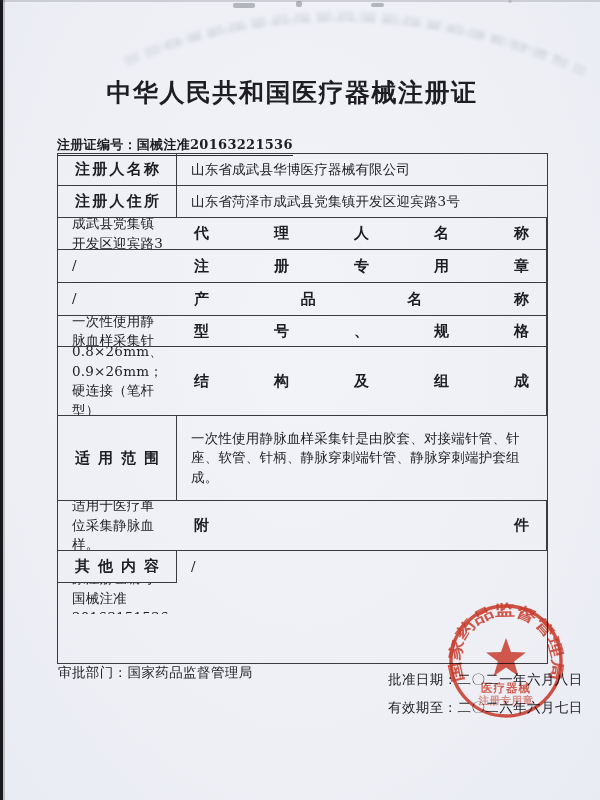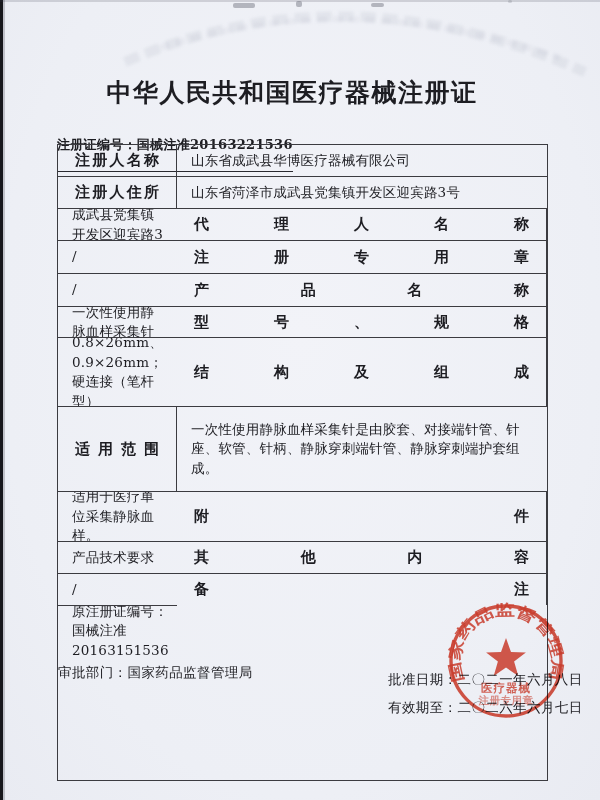--- a/index.html
+++ b/index.html
@@ -14,23 +14,23 @@
   
   .scan-edge-left{position:absolute;left:0;top:0;width:3px;height:800px;background:#17171c;}
   .scan-edge-left2{position:absolute;left:3px;top:0;width:2px;height:800px;background:rgba(60,60,70,.25);}
   .scan-edge-top{position:absolute;left:0;top:0;width:600px;height:2px;background:rgba(60,60,75,.18);}
   .speck{position:absolute;background:rgba(70,72,85,.35);border-radius:2px;}
   .bleed{position:absolute;left:0;top:0;filter:blur(1.6px);}
   
   .title{position:absolute;left:0;top:76px;width:584px;text-align:center;
     font-size:25px;font-weight:bold;letter-spacing:1.5px;}
   .certline{position:absolute;left:57px;top:136px;font-size:13px;font-weight:bold;
-    border-bottom:1px solid #2a2a30;padding-bottom:17px;letter-spacing:.3px;}
+    border-bottom:1px solid #2a2a30;padding-bottom:1px;letter-spacing:.3px;}
   
-  .regtable{position:absolute;left:57px;top:144px;width:491px;height:637px;
+  .regtable{position:absolute;left:57px;top:153px;width:491px;height:511px;
     box-sizing:border-box;border:1.5px solid #3b3b40;
     display:grid;grid-template-columns:119px 1fr;
     grid-template-rows:31px 32px 32px 33px 33px 31px 69px 85px 50px 32px 32px 51px;}
   .cell{box-sizing:border-box;display:flex;align-items:center;overflow:hidden;}
   .cell.tb{border-top:1.5px solid #3b3b40;}
   .lab{border-right:1.5px solid #3b3b40;padding:0 17px;font-weight:bold;font-size:15px;}
   .lab span{display:block;width:100%;text-align:justify;text-align-last:justify;}
   .val{padding:3px 10px 3px 14px;font-size:13.5px;line-height:19.5px;letter-spacing:.2px;}
   
   .foot{position:absolute;font-size:13.5px;letter-spacing:.4px;}
@@ -89,28 +89,24 @@
         <span>结构及组成</span>
       </div>
     <div class="cell lab tb">
         <span>适用范围</span>
       </div>
     <div class="cell val tb">一次性使用静脉血样采集针是由胶套、对接端针管、针座、软管、针柄、静脉穿刺端针管、静脉穿刺端护套组成。</div>
     <div class="cell val tb">适用于医疗单位采集静脉血样。</div>
     <div class="cell lab tb">
         <span>附件</span>
       </div>
-    <div class="cell val tb">产品技术要求</div>
     <div class="cell lab tb">
         <span>其他内容</span>
       </div>
     <div class="cell val tb">/</div>
-    <div class="cell lab tb">
-        <span>备注</span>
-      </div>
     <div class="cell val tb">原注册证编号：国械注准20163151536</div>
   </div>
 
   <div class="foot" style="left:58px;top:664px;"><span>审批部门：</span><span>国家药品监督管理局</span></div>
   <div class="foot" style="left:388px;top:671px;"><span>批准日期：</span><span>二〇二一年六月八日</span></div>
   <div class="foot" style="left:388px;top:699px;"><span>有效期至：</span><span>二〇二六年六月七日</span></div>
 
   <svg class="seal" viewBox="0 0 118 118">
     <circle cx="59" cy="59" r="55" fill="none" stroke="#d8402e" stroke-width="3.4" opacity="0.88"></circle>
     <defs>

